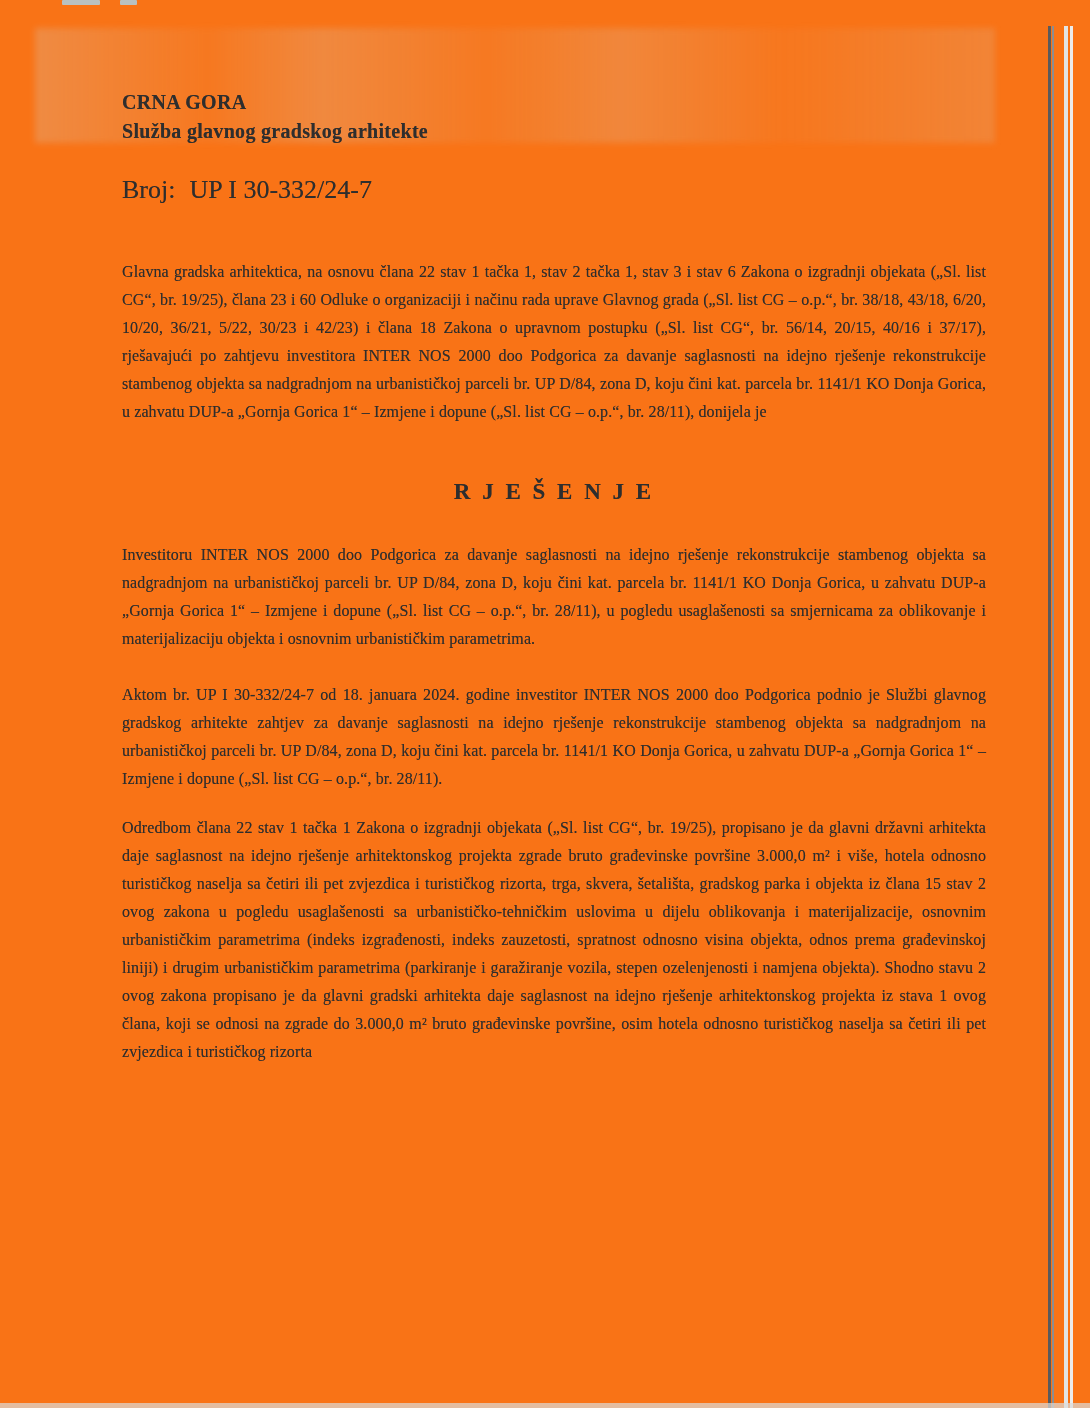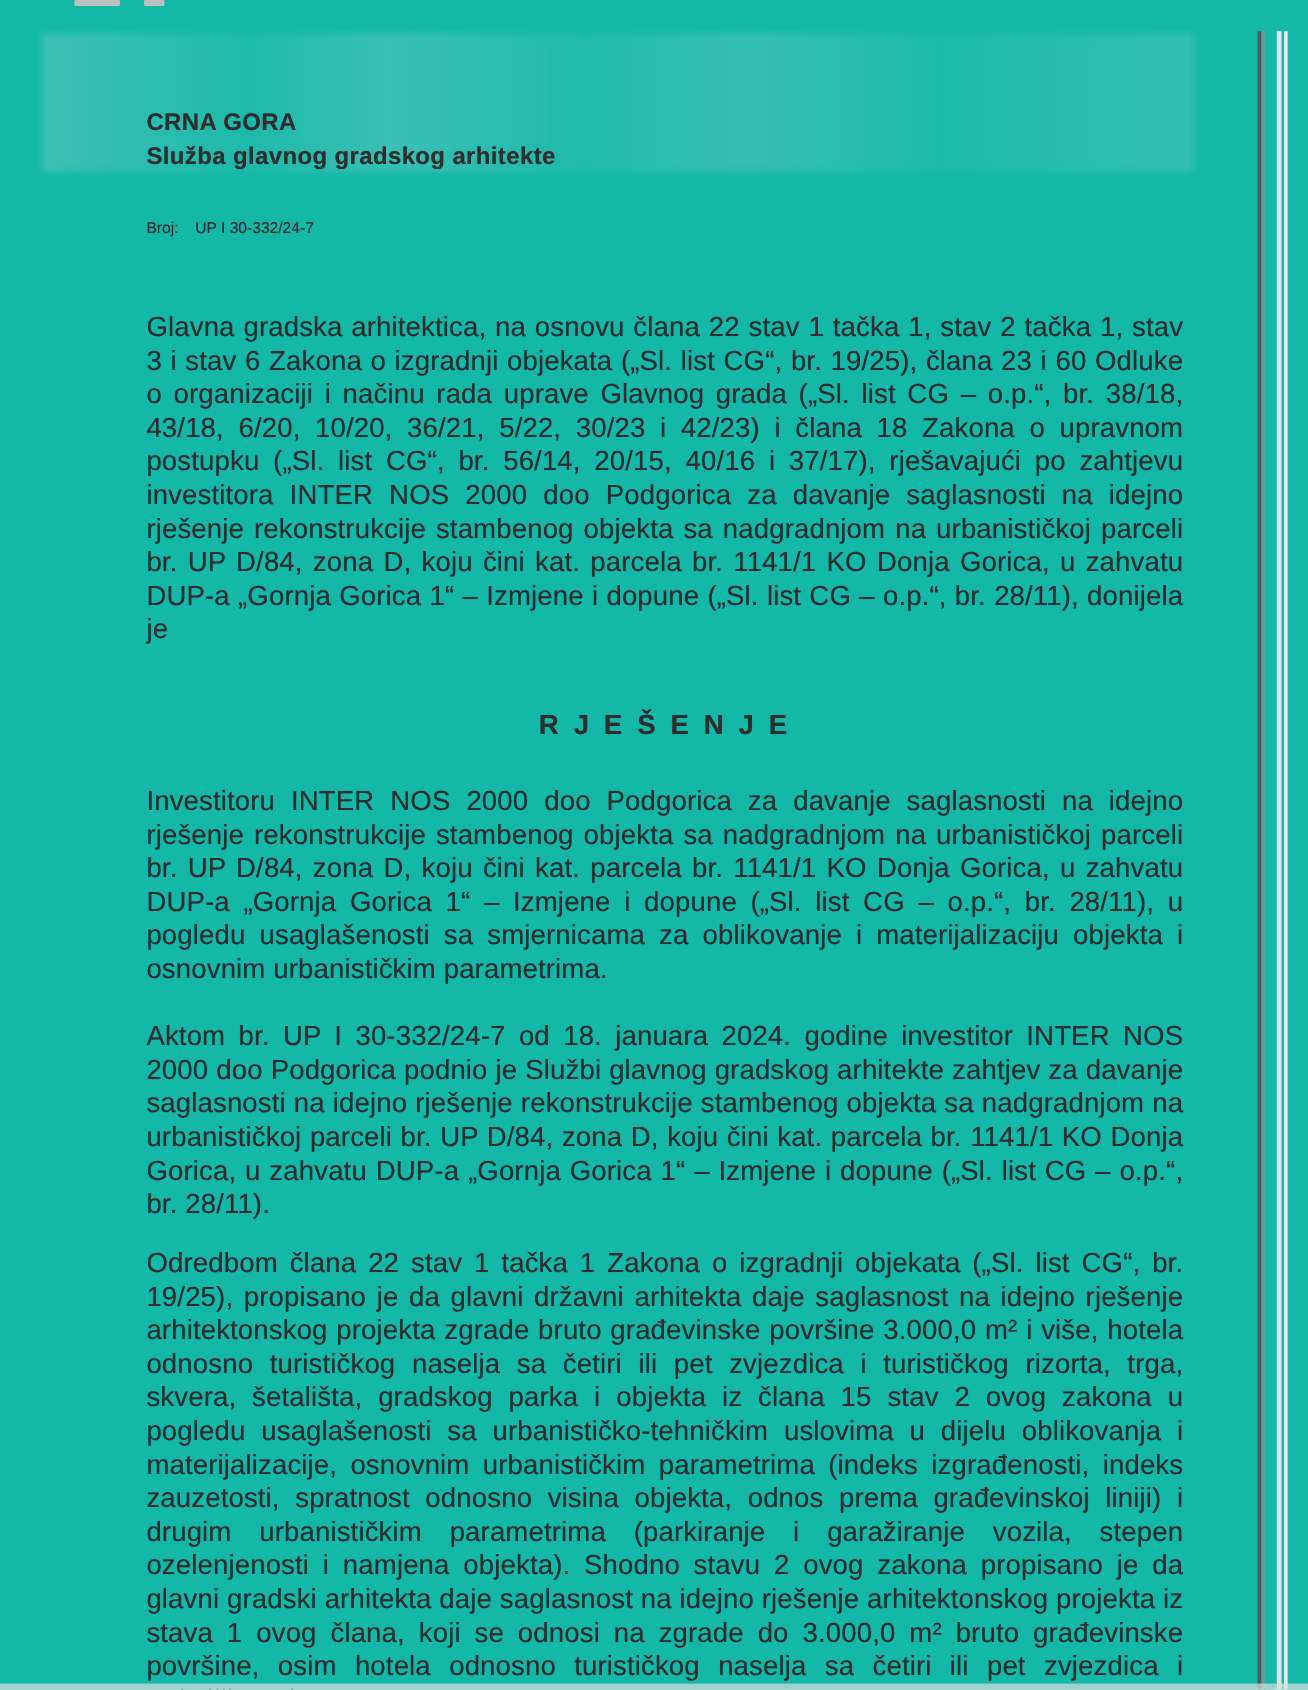--- a/index.html
+++ b/index.html
@@ -1,23 +1,23 @@
 <!DOCTYPE html>
 <html lang="cnr"><head>
 <meta charset="utf-8">
 <style>
   * { margin: 0; padding: 0; box-sizing: border-box; }
   html, body { background: #ffffff; }
   .page {
     position: relative;
     width: 1090px;
     height: 1408px;
-    background: #14b8a6;
+    background: #f97316;
     overflow: hidden;
-    font-family: Liberation Sans, sans-serif;
+    font-family: Liberation Serif, serif;
     color: #2e2e2e;
   }
   
   .scan-dash {
     position: absolute;
     background: #b9c1c1;
     height: 5px;
     border-radius: 1px;
   }
   .scan-dash.d1 { left: 62px;  top: 0; width: 38px; }
@@ -60,26 +60,26 @@
   }
   .org-block { margin-top: 88px; }
   .org-line {
     font-size: 20px;
     font-weight: bold;
     line-height: 29px;
     letter-spacing: 0.3px;
   }
   .ref-block { margin-top: 30px; }
   .ref-line {
-    font-size: 13px;
+    font-size: 26px;
     line-height: 28px;
   }
   .ref-line .ref-num { margin-left: 14px; }
   p.body-par {
-    font-size: 23px;
+    font-size: 16px;
     line-height: 28px;
     text-align: justify;
     letter-spacing: 0.1px;
   }
   .par-intro     { margin-top: 54px; }
   .heading {
     font-size: 23px;
     font-weight: bold;
     text-align: center;
     letter-spacing: 3px;

